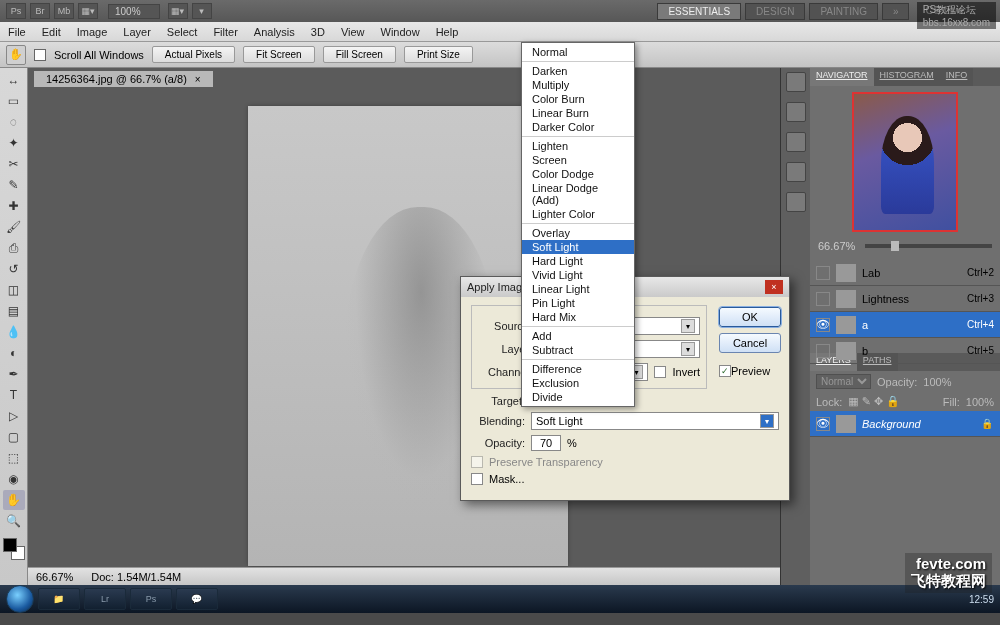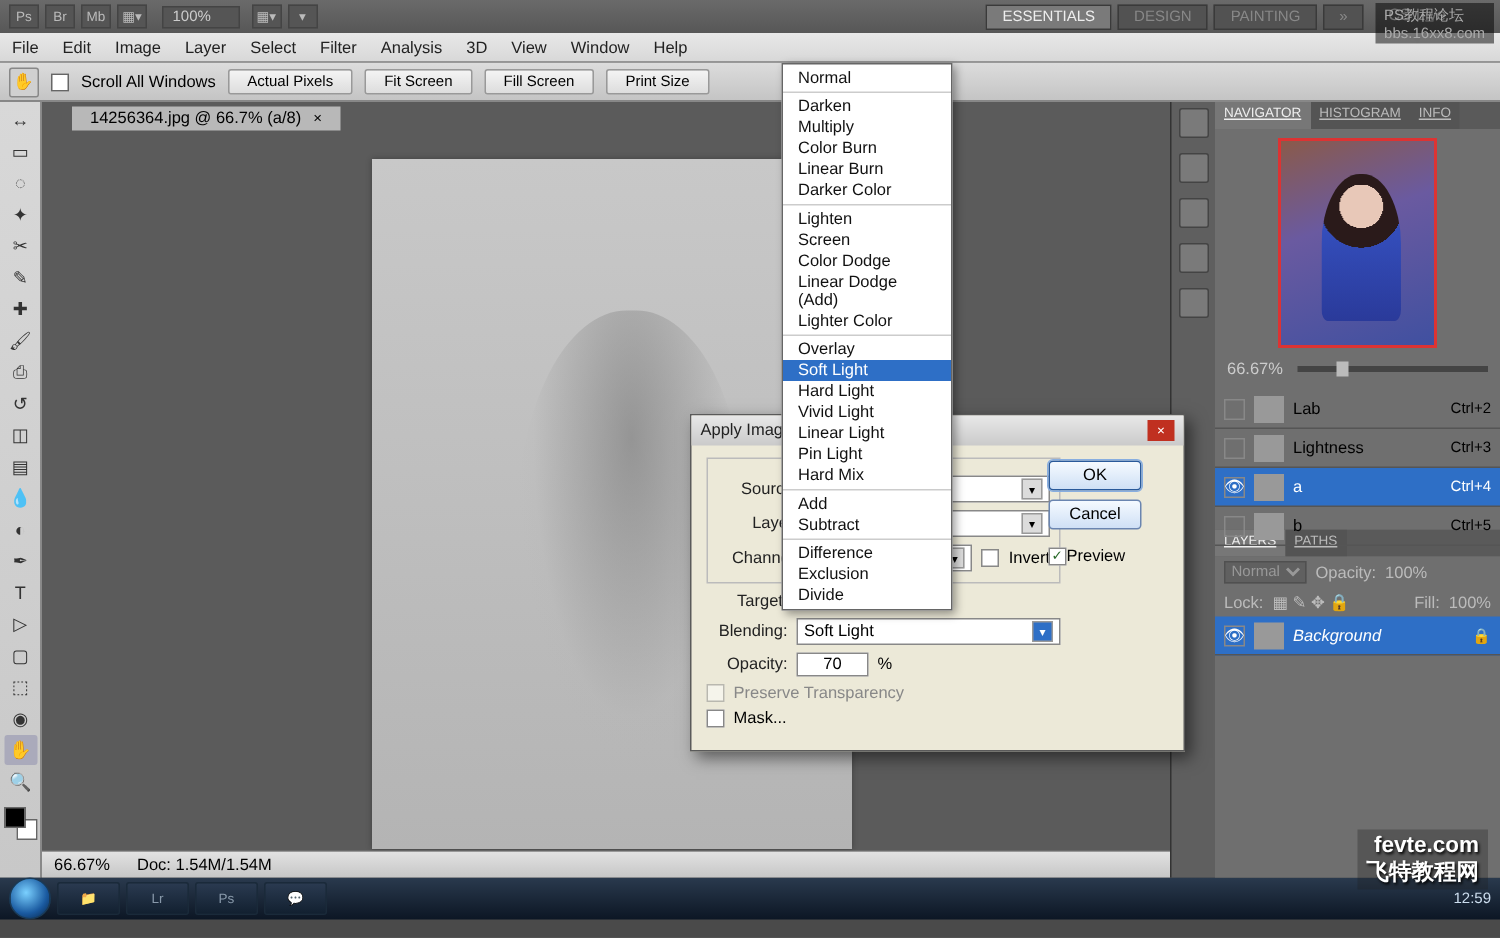--- a/index.html
+++ b/index.html
@@ -26,21 +26,21 @@
 .body-row { display: flex; height: calc(100% - 108px); }
 .tools { width: 28px; background: linear-gradient(#d8d8d8,#c8c8c8); border-right: 1px solid #888; display: flex; flex-direction: column; align-items: center; padding: 2px 0; gap: 1px; }
 .tool { width: 22px; height: 20px; display: flex; align-items: center; justify-content: center; color: #333; font-size: 12px; border-radius: 2px; }
 .tool.active { background: #aab; }
 .swatches { margin-top: 6px; width: 22px; height: 22px; position: relative; }
 .sw-fg { position: absolute; width: 14px; height: 14px; background: #000; border: 1px solid #666; }
 .sw-bg { position: absolute; right: 0; bottom: 0; width: 14px; height: 14px; background: #fff; border: 1px solid #666; }
 
 .canvas-area { flex: 1; background: #5b5b5b; display: flex; flex-direction: column; }
 .doc-tab { height: 22px; background: #5b5b5b; display: flex; align-items: center; }
-.doc-tab-inner { background: #b8b8b8; padding: 2px 12px; margin-left: 20px; font-size: 10px; display: flex; align-items: center; gap: 8px; }
+.doc-tab-inner { background: #b8b8b8; padding: 2px 12px; margin-left: 6px; font-size: 10px; display: flex; align-items: center; gap: 8px; }
 .doc-tab-inner .x { font-size: 10px; }
 .canvas-view { flex: 1; position: relative; background: #5b5b5b; overflow: hidden; }
 .artboard { position: absolute; left: 220px; top: 16px; width: 320px; height: 460px; background: linear-gradient(#c8c8c8,#b4b4b4); box-shadow: 0 0 4px rgba(0,0,0,.3); }
 .figure { position: absolute; left: 30%; top: 22%; width: 48%; height: 66%; background: radial-gradient(ellipse at 50% 28%, rgba(120,120,120,.6) 0%, rgba(180,180,180,.1) 60%, transparent 70%); border-radius: 48% 48% 30% 30%; }
 .status-strip { height: 18px; background: linear-gradient(#e2e2e2,#c6c6c6); display: flex; align-items: center; gap: 18px; border-top: 1px solid #999; padding-left: 8px; }
 
 .right-panels { width: 190px; display: flex; flex-direction: column; background: #6a6a6a; }
 .dock { width: 30px; background: #5f5f5f; display: flex; flex-direction: column; align-items: center; padding: 4px 0; gap: 10px; border-left: 1px solid #333; }
 .dock-ico { width: 20px; height: 20px; background: #7a7a7a; border: 1px solid #444; border-radius: 2px; }
 .panel-stack { flex: 1; display: flex; flex-direction: column; }
@@ -74,25 +74,25 @@
 
 .dialog { position: absolute; left: 460px; top: 276px; width: 330px; background: #ece9d8; border: 1px solid #5a5a5a; box-shadow: 4px 4px 10px rgba(0,0,0,.5); }
 .dlg-title { height: 20px; background: linear-gradient(#e8e8e8,#cacaca); display: flex; align-items: center; padding: 0 6px; font-size: 11px; color: #222; }
 .dlg-close { margin-left: auto; width: 18px; height: 14px; background: #c03020; color: #fff; display:flex;align-items:center;justify-content:center; font-size:9px;}
 .dlg-body { padding: 8px 10px 10px 10px; position: relative; }
 .dlg-row { display: flex; align-items: center; margin: 5px 0; gap: 6px; }
 .dlg-row label { width: 54px; text-align: right; color: #222; }
 .dlg-combo { flex: 1; height: 18px; border: 1px solid #888; background: #fff; padding: 0 4px; display:flex; align-items:center; justify-content:space-between;}
 .dlg-combo .arrow { width: 14px; height: 14px; background:#dcdcdc; border:1px solid #999; display:flex;align-items:center;justify-content:center; font-size:8px;}
 .dlg-group { border: 1px solid #bbb; padding: 6px 6px 2px 6px; margin-bottom: 6px; }
-.dlg-btns { position: absolute; right: 28px; top: 10px; width: 62px; display:flex; flex-direction:column; gap:6px;}
+.dlg-btns { position: absolute; right: 8px; top: 10px; width: 62px; display:flex; flex-direction:column; gap:6px;}
 .dbtn { height: 20px; border:1px solid #6a85b0; background: linear-gradient(#f5faff,#cfe0f5); border-radius:3px; display:flex;align-items:center;justify-content:center;}
 .dbtn.ok { border:1px solid #2a5a9a; outline:1px solid #88aee0; }
 .inv-row, .prev-row { display:flex; align-items:center; gap:0; font-size:11px; }
-.dlg-input { width: 48px; height: 16px; border:1px solid #888; background:#fff; text-align:center; font-size:11px; }
+.dlg-input { width: 30px; height: 16px; border:1px solid #888; background:#fff; text-align:center; font-size:11px; }
 .small-check { width:12px; height:12px; border:1px solid #888; background:#fff; }
 .small-check.checked::after{content:"✓";font-size:9px;position:relative;top:-2px;left:1px;color:#2a6a2a;}
 
 
 .blend-menu { position: absolute; left: 521px; top: 42px; width: 114px; background: #fff; border: 1px solid #666; box-shadow: 2px 2px 6px rgba(0,0,0,.4); z-index:50;}
 .blend-menu .grp { padding: 2px 0; border-bottom: 1px solid #ccc; }
 .blend-menu .grp:last-child { border-bottom:none; }
 .blend-menu .itm { padding: 1px 10px; font-size: 11px; color:#111; }
 .blend-menu .itm.sel { background: #2e6fc6; color: #fff; }
 
@@ -313,21 +313,21 @@
             <span class="arrow">▾</span>
           </div>
         <span class="small-check"></span>
           <span>Invert</span>
       </div>
     </div>
     <div class="dlg-row" style="margin-right:72px">
         <label>Target:</label>
         <span>1</span>
       </div>
-    <div class="dlg-row" style="margin-right:72px">
+    <div class="dlg-row" style="">
         <label>Blending:</label>
         <div class="dlg-combo">
           <span>Soft Light</span>
           <span class="arrow" style="background:#2e6fc6;color:#fff">▾</span>
         </div>
       </div>
     <div class="dlg-row" style="margin-right:72px">
         <label>Opacity:</label>
         <input class="dlg-input" value="70" style="">
         <span>%</span>

